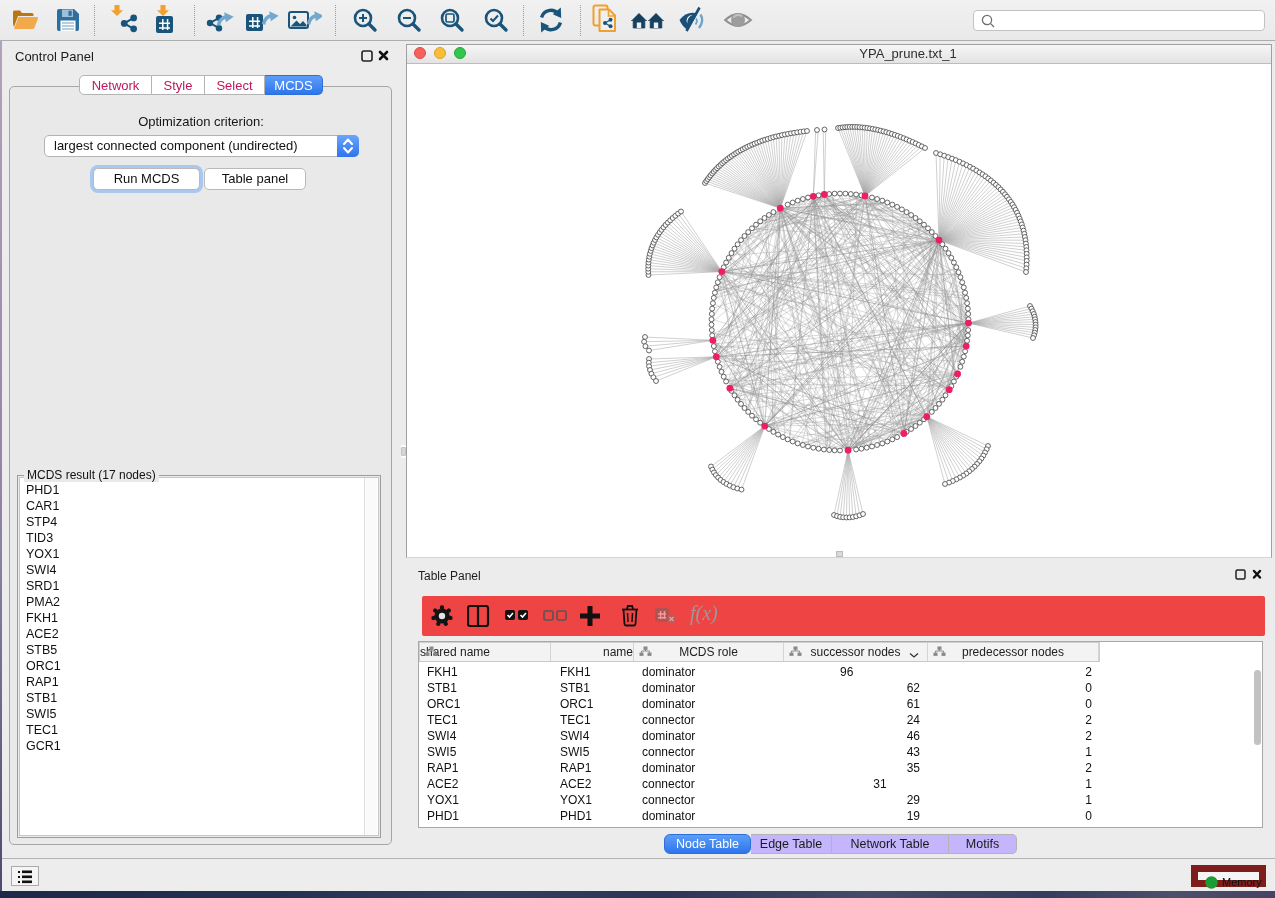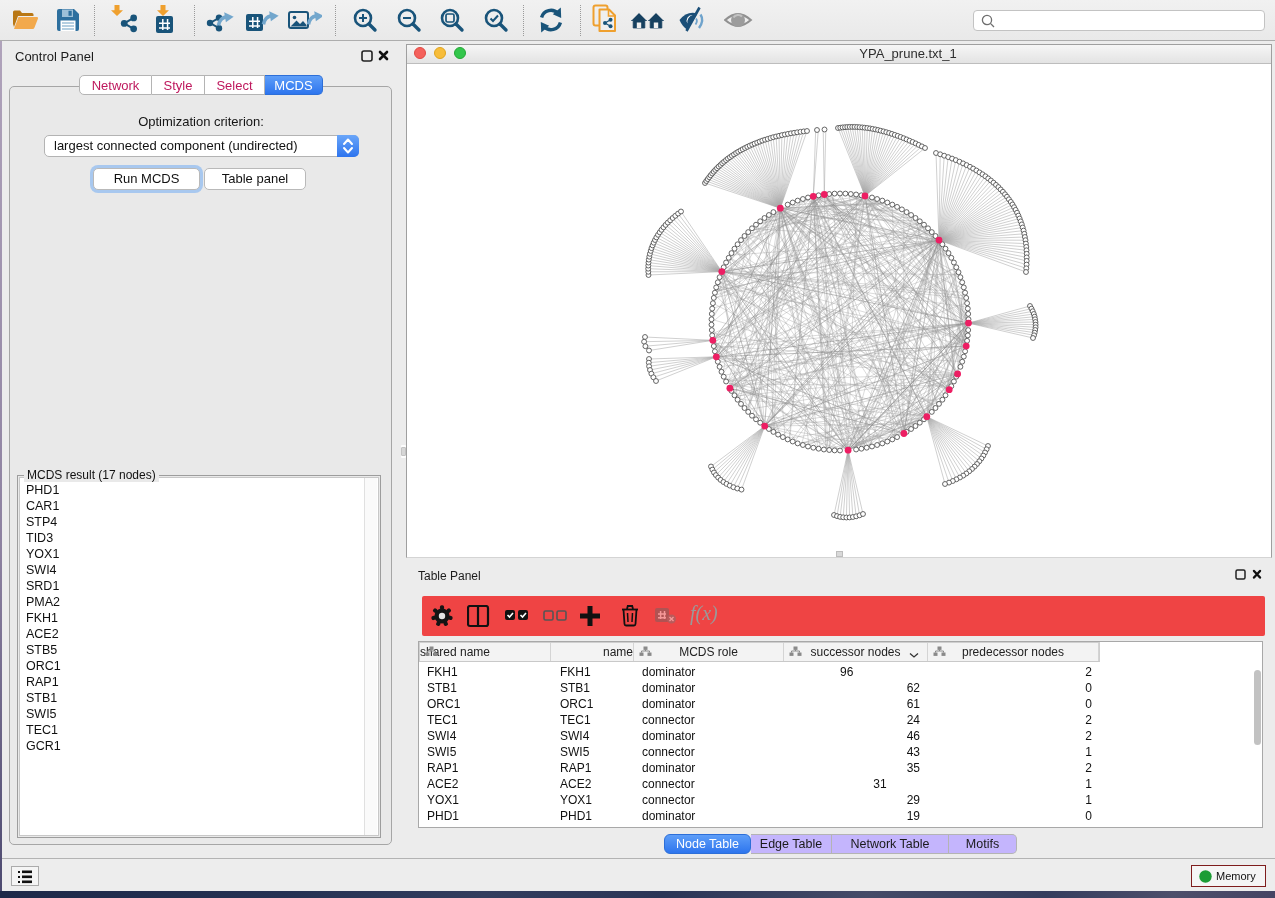--- a/index.html
+++ b/index.html
@@ -37,21 +37,21 @@
 .row{position:absolute;height:16px;width:100%}
 .cell{position:absolute;top:3px;white-space:nowrap}
 #vthumb{left:1254px;top:670px;width:7px;height:75px;background:#c2c2c2;border-radius:4px}
 #btabs{left:664px;top:834px;height:20px;display:flex;font-size:12.5px}
 .btab{height:20px;border:1px solid #b4b4b4;border-left:none;background:#c4b5fd;color:#1a1a1a;display:flex;align-items:center;justify-content:center}
 .btab.first{border-left:1px solid #b4b4b4;border-radius:5px 0 0 5px}
 .btab.last{border-radius:0 5px 5px 0}
 .btab.sel{background:linear-gradient(#5e9ef8,#2d75ee);border-color:#2d6fd8;color:#fff;border-radius:6px}
 #statusbar{left:0;top:858px;width:1275px;height:33px;background:#ededed;border-top:1px solid #b3b3b3}
 #menubtn{left:11px;top:866px;width:28px;height:20px;background:#f5f5f5;border:1px solid #ababab}
-#membtn{left:1191px;top:865px;width:75px;height:22px;background:#f5f5f5;border:1px solid #7f1d1d;font-size:11px;color:#111}
+#membtn{left:1191px;top:865px;width:75px;height:22px;background:#f5f5f5;border:7px solid #7f1d1d;font-size:11px;color:#111}
 #wallpaper{left:0;top:891px;width:1275px;height:7px;background:linear-gradient(90deg,#1e2949,#253153 22%,#333d5e 38%,#2b3557 52%,#454b68 68%,#353d5e 82%,#4d4f6b 92%,#454463)}
 #ledge{left:0;top:41px;width:2px;height:850px;background:linear-gradient(#b0a3bb,#8d81a0 60%,#4d4a70)}
 </style></head><body>
 <div id="toolbar" class="abs">
 <div class="tsep" style="left:94px"></div>
 <div class="tsep" style="left:194px"></div>
 <div class="tsep" style="left:335px"></div>
 <div class="tsep" style="left:523px"></div>
 <div class="tsep" style="left:580px"></div>
 <svg class="ticon" style="left:12px;top:6px" width="28" height="28">

